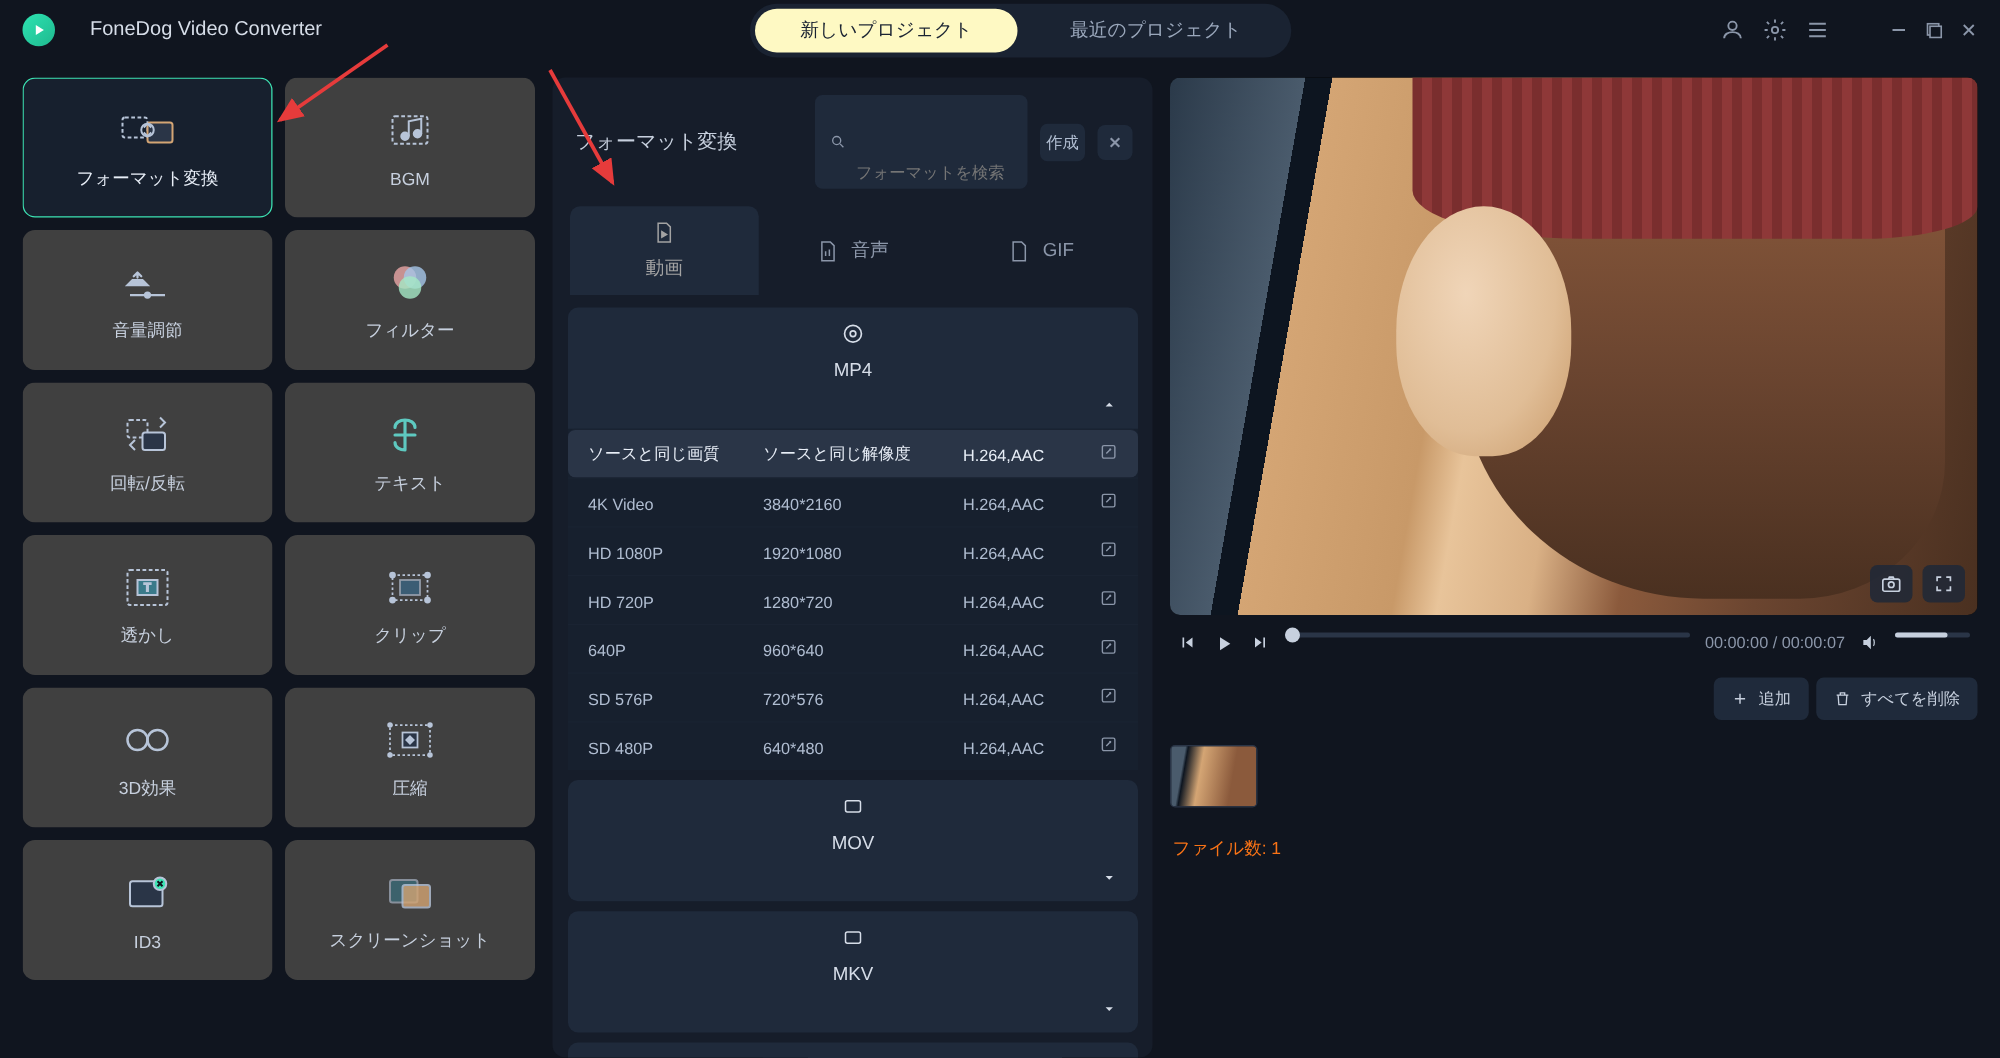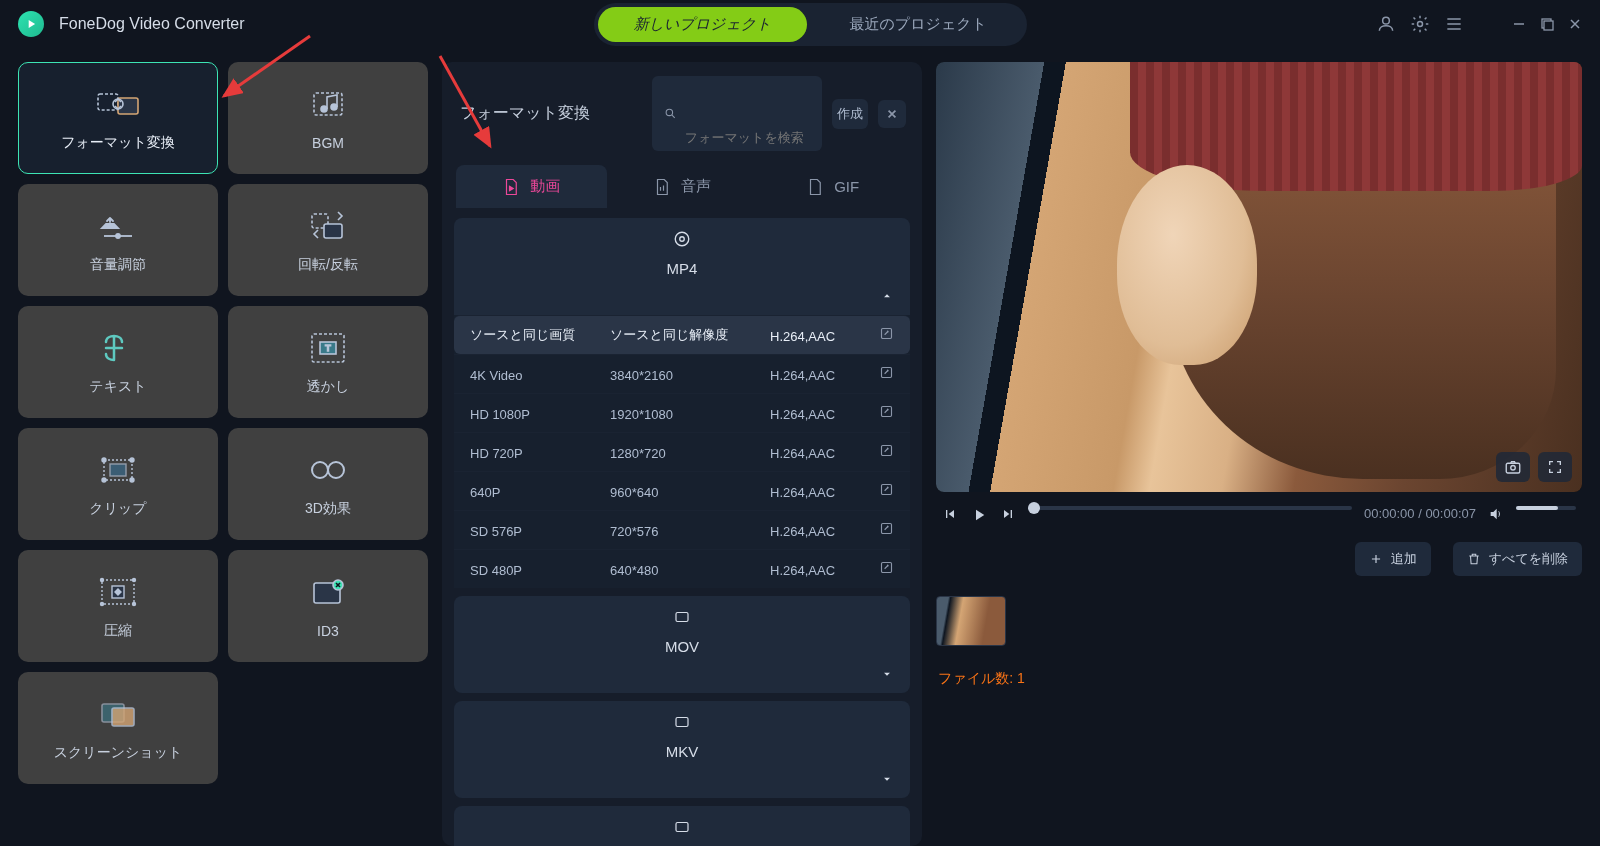--- a/index.html
+++ b/index.html
@@ -1,45 +1,45 @@
 <!DOCTYPE html>
 <html><head>
 <meta charset="utf-8">
 <style>
 * { margin:0; padding:0; box-sizing:border-box; font-family:"Hiragino Sans","Yu Gothic",sans-serif; }
 body { background:#10151f; color:#c7d0de; width:1600px; height:846px; overflow:hidden; position:relative; }
 .titlebar { height:48px; display:flex; align-items:center; padding:0 18px; justify-content:space-between; }
-.tb-left { display:flex; align-items:center; gap:15px; }
+.tb-left { display:flex; align-items:center; gap:28px; }
 .logo { width:26px; height:26px; border-radius:50%; background:linear-gradient(135deg,#2de3b1,#1fb98f); display:flex; align-items:center; justify-content:center; }
 .logo svg { width:14px; height:14px; }
 .app-title { font-size:16px; color:#d6dde8; font-weight:500; }
 .tb-center { display:flex; gap:6px; background:#1a2332; border-radius:24px; padding:4px; }
 .pill { padding:8px 36px; border-radius:22px; font-size:15px; cursor:pointer; color:#9aa7bb; }
-.pill.active { background:#84cc16; color:#1a2332; font-weight:500;font-style:italic; }
+.pill.active { background:#fef9c3; color:#1a2332; font-weight:500; }
 .tb-right { display:flex; align-items:center; gap:14px; }
 .tb-icon { width:20px; height:20px; cursor:pointer; color:#8b96a9; display:flex; align-items:center; justify-content:center; }
 .tb-icon.win { width:14px; height:14px; }
 .tb-sep { width:20px; }
 .main { display:flex; padding:14px 18px 0 18px; gap:14px; height:798px; }
 .sidebar { width:410px; display:grid; grid-template-columns:1fr 1fr; gap:10px; align-content:start; overflow:hidden; }
 .tool { background:#404040; border-radius:10px; height:112px; display:flex; flex-direction:column; align-items:center; justify-content:center; gap:10px; cursor:pointer; border:1px solid transparent; }
 .tool.active { border:1px solid #3de4b4; background:#17202e; }
 .tool-icon { width:48px; height:40px; display:flex; align-items:center; justify-content:center; color:#b7c4d8; }
 .tool-label { font-size:14px; color:#c7d0de; }
 .tool.active .tool-label { color:#e8eef7; }
 .center { width:480px; display:flex; flex-direction:column; background:#161d2a; border-radius:10px; overflow:hidden; }
 .c-head { display:flex; align-items:center; padding:14px 16px 14px 18px; gap:10px; }
 .c-title { font-size:16px; color:#c7d0de; flex:0 0 auto; margin-right:auto; }
 .search { background:#1f2a3b; border-radius:6px; padding:6px 12px; display:flex; align-items:center; gap:8px; font-size:13px; color:#8b96a9; width:170px; }
 .search input { background:none; border:none; outline:none; color:#c7d0de; font-size:13px; width:100%;margin-top:48px; }
 .btn-sm { background:#1f2a3b; border-radius:6px; padding:6px 5px; font-size:13px; color:#b0bdd1; cursor:pointer; }
 .btn-close { background:#1f2a3b; width:28px; height:28px; border-radius:6px; display:flex; align-items:center; justify-content:center; cursor:pointer; color:#8b96a9; }
 .tabs { display:flex; padding:0 14px; }
 .tab { flex:1; display:flex; align-items:center; justify-content:center; gap:10px; padding:12px 0; font-size:15px; color:#8b96a9; cursor:pointer; border-radius:8px 8px 0 0; }
-.tab.active { background:#1f2a3b; color:#ec4899; }
+.tab.active { background:#1f2a3b; color:#a3a3a3;flex-direction:column; }
 .fmt-list { flex:1; overflow:auto; padding:10px 12px 0 12px; display:flex; flex-direction:column; gap:8px; }
 .fmt-group { background:#1f2a3b; border-radius:8px; }
 .fmt-head { display:flex; align-items:center; padding:12px 16px; gap:12px; cursor:pointer; font-size:15px; color:#d6dde8;flex-direction:column; }
 .fmt-head .chev { margin-left:auto; }
 .fmt-rows { background:#17202e; }
 .fmt-row { display:flex; align-items:flex-end; padding:10px 16px; font-size:13px; color:#b0bdd1; border-top:1px solid #1a2332; cursor:pointer; }
 .fmt-row.selected { background:#2a3547; color:#e8eef7; border-radius:6px; }
 .fr-c1 { width:140px; }
 .fr-c2 { width:160px; }
 .fr-c3 { flex:1; }
@@ -56,21 +56,21 @@
 .beanie { position:absolute; left:30%; top:0; width:70%; height:30%; background:repeating-linear-gradient(90deg,#7a2e2e 0 8px,#8e3838 8px 16px); border-radius:0 0 20% 30%; }
 .preview-ctrl { position:absolute; right:10px; bottom:10px; display:flex; gap:8px; }
 .pv-btn { width:34px; height:30px; background:rgba(30,40,55,.85); border-radius:6px; display:flex; align-items:center; justify-content:center; cursor:pointer; color:#c7d0de; }
 .playbar { display:flex; gap:12px; padding:4px 6px; }
 .pb-btn { cursor:pointer; color:#c7d0de; display:flex; }
 .seek { flex:1; height:4px; background:#2a3547; border-radius:2px; position:relative; }
 .seek-dot { position:absolute; left:0; top:-4px; width:12px; height:12px; background:#c7d0de; border-radius:50%; }
 .time { font-size:13px; color:#8b96a9; }
 .vol { width:60px; height:4px; background:#2a3547; border-radius:2px; position:relative; }
 .vol-fill { position:absolute; left:0; top:0; height:100%; width:70%; background:#c7d0de; border-radius:2px; }
-.actions { display:flex; justify-content:flex-end; gap:22px; padding:4px 0; }
+.actions { display:flex; justify-content:flex-end; gap:6px; padding:4px 0; }
 .act-btn { background:#1f2a3b; padding:8px 14px; border-radius:6px; font-size:13px; display:flex; align-items:center; gap:8px; cursor:pointer; color:#c7d0de; }
 .thumbs { display:flex; gap:12px; padding:6px 0; }
 .thumb { width:70px; height:50px; background:linear-gradient(100deg,#4a5b6c 15%,#0d1520 18%,#d4a574 35%,#8b5a3c 70%); border-radius:4px; border:1px solid #2a3547; cursor:pointer; }
 .file-count { font-size:14px; color:#f97316; padding:8px 2px; }
 .arrow { position:absolute; pointer-events:none; }
 .arrow svg { overflow:visible; }
 </style>
 </head>
 <body>
 
@@ -152,20 +152,30 @@
       <div class="tool">
         <div class="tool-icon">
           <svg viewBox="0 0 48 40" width="48" height="40" fill="none" stroke="#b7c4d8" stroke-width="1.8">
             <path d="M16 16v-4M16 12l-3 3M16 12l3 3" stroke-linecap="round"></path>
             <path d="M12 18h8l4 4H8z" fill="#b7c4d8"></path>
             <circle cx="24" cy="30" r="2" fill="#b7c4d8"></circle>
             <path d="M10 30h28"></path>
           </svg>
         </div>
         <div class="tool-label">音量調節</div>
+      </div>
+      <div class="tool">
+        <div class="tool-icon">
+          <svg viewBox="0 0 48 40" width="48" height="40" fill="none">
+            <circle cx="20" cy="16" r="9" fill="#e8a5a5" opacity=".8"></circle>
+            <circle cx="28" cy="16" r="9" fill="#a5c5e8" opacity=".8"></circle>
+            <circle cx="24" cy="24" r="9" fill="#a5e8c5" opacity=".8"></circle>
+          </svg>
+        </div>
+        <div class="tool-label">フィルター</div>
       </div>
       <div class="tool">
         <div class="tool-icon">
           <svg viewBox="0 0 48 40" width="48" height="40" fill="none" stroke="#b7c4d8" stroke-width="1.6">
             <rect x="8" y="8" width="16" height="14" rx="2" stroke-dasharray="3 2"></rect>
             <rect x="20" y="18" width="18" height="14" rx="2" fill="#2a3547"></rect>
             <path d="M14 24l-4 4 4 4M34 6l4 4-4 4"></path>
           </svg>
         </div>
         <div class="tool-label">回転/反転</div>

